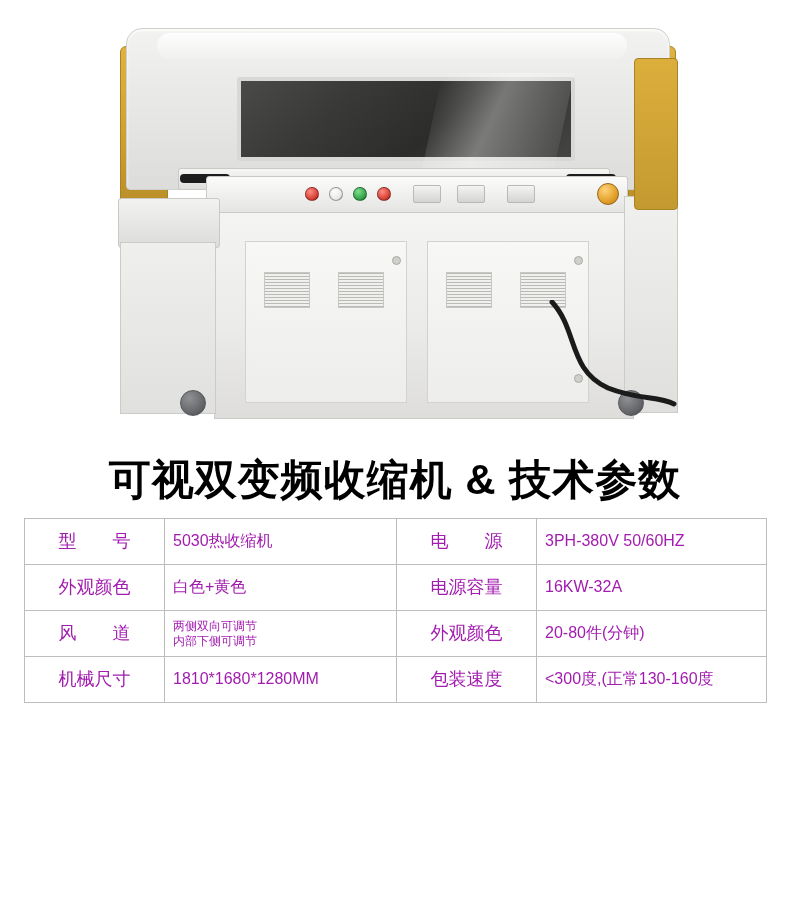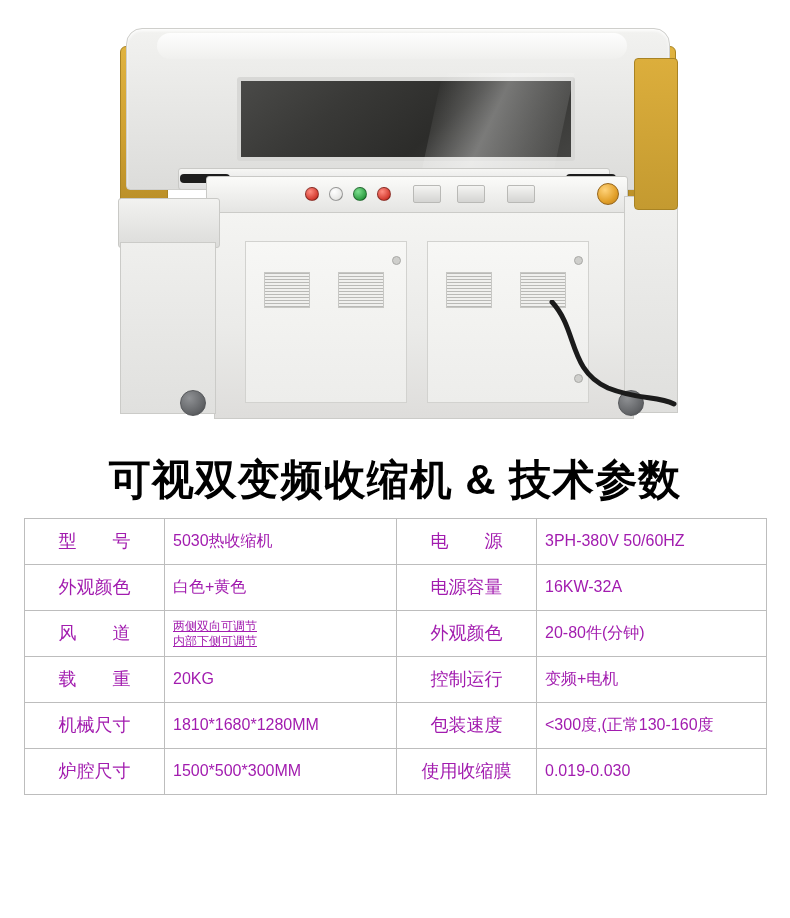--- a/index.html
+++ b/index.html
@@ -301,21 +301,20 @@
     letter-spacing: 0px;
   }
   td.value {
     text-align: left;
     font-size: 16px;
     margin-left: 48px;
   }
   td.value.small {
     font-size: 12px;
     line-height: 1.25;
-    text-decoration: underline;
   }
   col.c1 { width: 140px; }
   col.c2 { width: 232px; }
   col.c3 { width: 140px; }
   col.c4 { width: 230px; }
 </style>
 </head>
 <body>
 
 <div class="page">
@@ -409,34 +408,22 @@
           <td class="value">16KW-32A</td>
         </tr>
         <tr>
           <td class="label">风　　道</td>
           <td class="value small" style="white-space:pre-line;">两侧双向可调节
 内部下侧可调节</td>
           <td class="label">外观颜色</td>
           <td class="value">20-80件(分钟)</td>
         </tr>
         <tr>
-          <td class="label">载　　重</td>
-          <td class="value">20KG</td>
-          <td class="label">控制运行</td>
-          <td class="value">变频+电机</td>
-        </tr>
-        <tr>
           <td class="label">机械尺寸</td>
           <td class="value">1810*1680*1280MM</td>
           <td class="label">包装速度</td>
           <td class="value">&lt;300度,(正常130-160度</td>
         </tr>
-        <tr>
-          <td class="label">炉腔尺寸</td>
-          <td class="value">1500*500*300MM</td>
-          <td class="label">使用收缩膜</td>
-          <td class="value">0.019-0.030</td>
-        </tr>
       </tbody>
     </table>
   </div>
 
 </div>
 
 </body></html>

